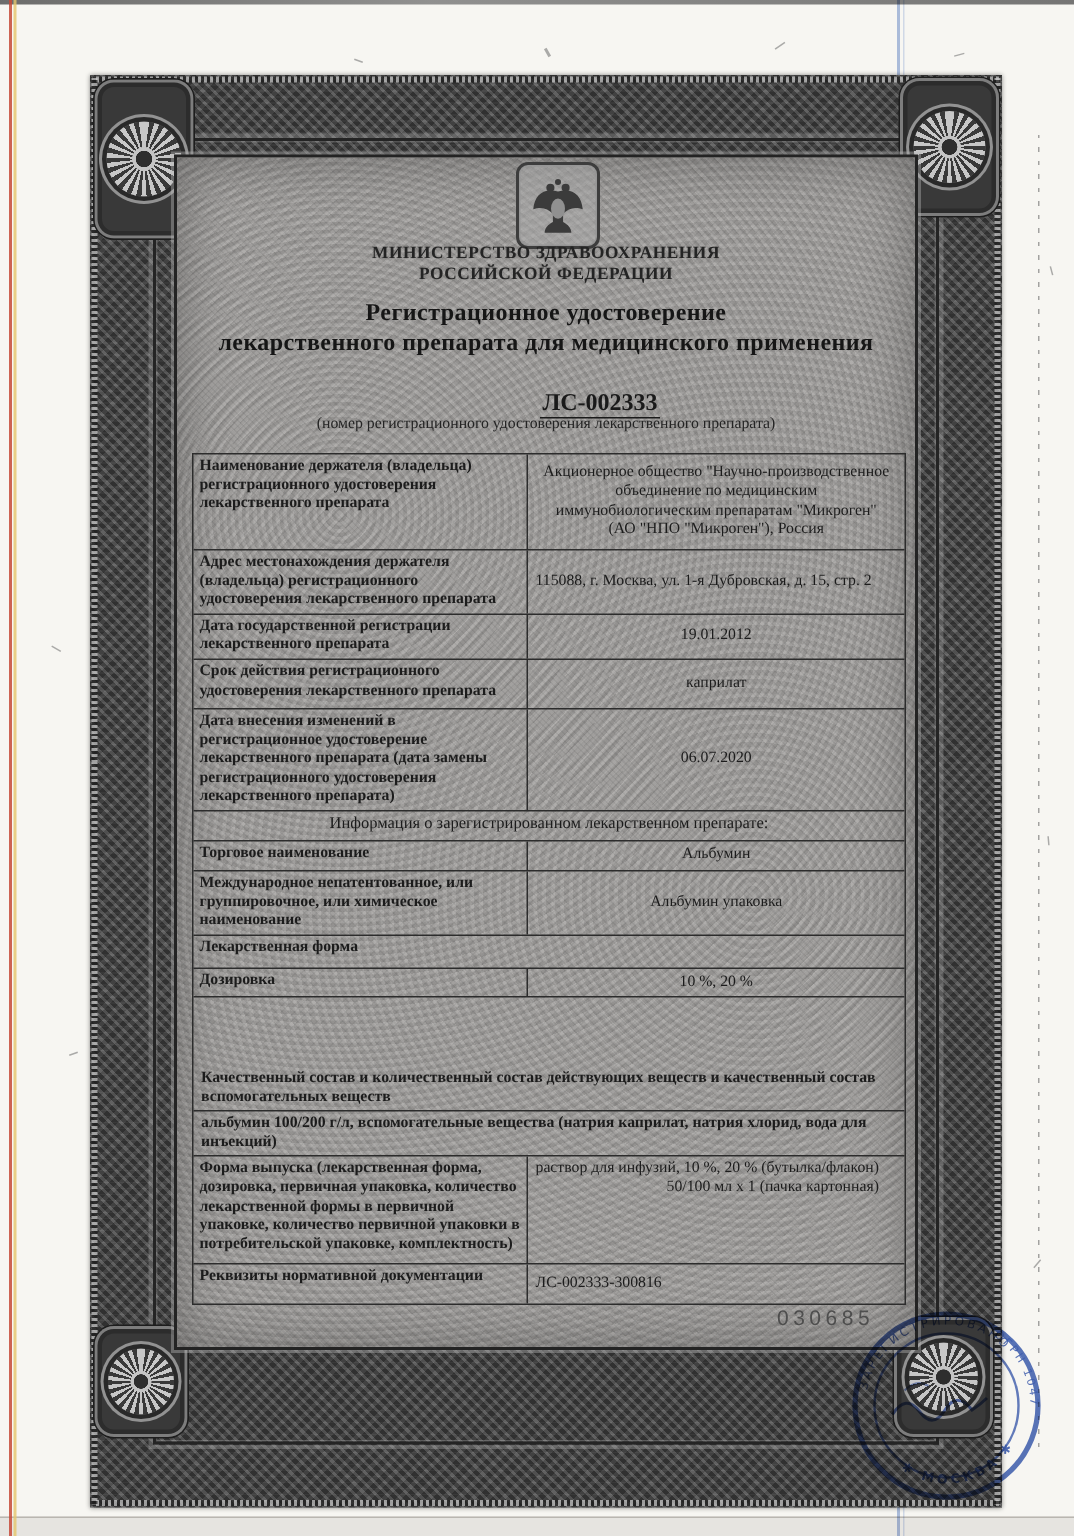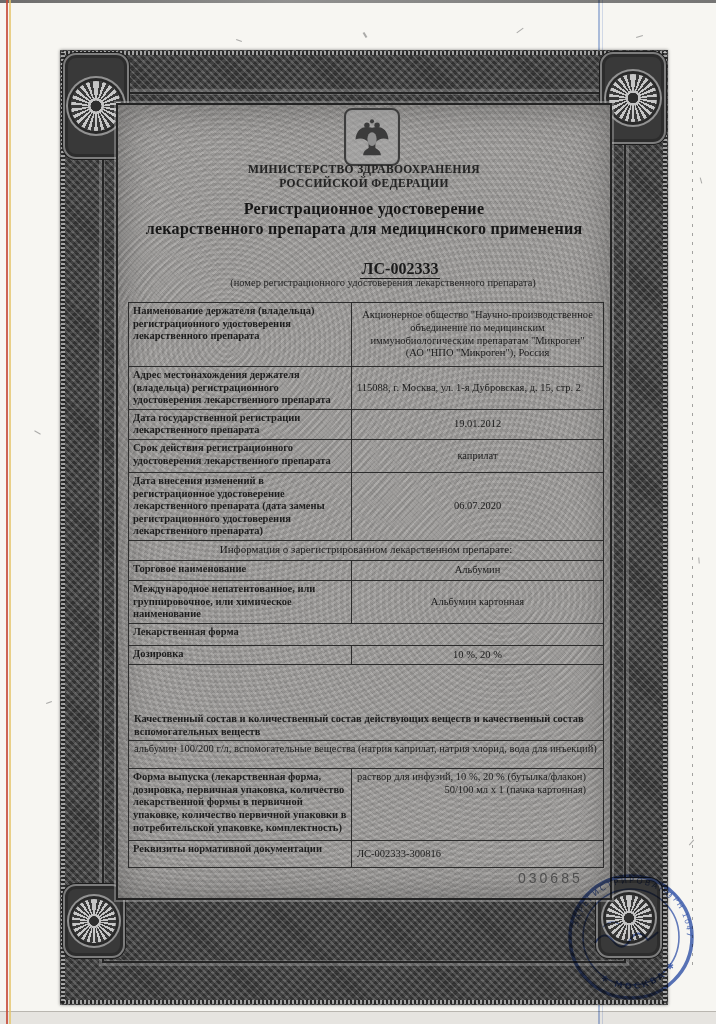--- a/index.html
+++ b/index.html
@@ -62,33 +62,33 @@
 
   .ministry{position:absolute;left:0;top:58px;width:100%;text-align:center;
     font-size:11.5px;line-height:13.5px;letter-spacing:.4px;color:#242424;font-weight:bold;
     text-shadow:0 0 1px rgba(40,40,40,.25);}
   .doc-title{position:absolute;left:0;top:94px;width:100%;text-align:center;
     font-size:16px;line-height:20px;font-weight:bold;color:#161616;letter-spacing:.3px;}
   .reg-number{position:absolute;left:0;top:155px;width:100%;text-align:center;
     font-size:16px;font-weight:bold;color:#1a1a1a;margin-left:36px;}
   .reg-number span{border-bottom:1.5px solid #1a1a1a;padding:0 2px 1px;}
   .reg-caption{position:absolute;left:0;top:172px;width:100%;text-align:center;
-    font-size:10.5px;color:#242424;padding-left:19px;}
+    font-size:10.5px;color:#242424;}
 
   
   .rtable{position:absolute;left:10px;top:197px;width:474px;
     border:1.5px solid #2c2c2c;font-size:10.5px;line-height:1.2;}
   .trow{display:flex;border-top:1.5px solid #2c2c2c;box-sizing:border-box;}
   .trow:first-child{border-top:none;}
   .cl{width:222px;padding:2px 4px;font-weight:bold;box-sizing:border-box;}
   .cv{flex:1;padding:2px 5px;border-left:1.5px solid #2c2c2c;display:flex;
       align-items:center;justify-content:center;text-align:center;white-space:pre-line;box-sizing:border-box;}
   .cv.la{justify-content:flex-start;text-align:right;}
   .cv.ta{align-items:flex-start;}
-  .srow{flex:1;padding:2px 5px;box-sizing:border-box;white-space:pre-line;}
+  .srow{flex:1;padding:2px 5px;box-sizing:border-box;white-space:pre-line;font-weight:bold;}
   .srow.ctr{text-align:center;font-weight:normal;font-size:11px;}
   .srow.bold{font-weight:bold;margin-top:46px;}
   .h63{min-height:63px}.h38{min-height:38px}.h30{min-height:30px}.h33{min-height:33px}
   .h52{min-height:52px}.h20{min-height:20px}.h43{min-height:43px}.h22{min-height:22px}
   .h19{min-height:19px}.h28{min-height:28px}.h72{min-height:72px}.h27{min-height:27px}
 
   .serial{position:absolute;left:400px;top:765px;font-family:Liberation Sans, sans-serif;
     font-size:14px;letter-spacing:3px;color:#474747;opacity:.9;}
 
   
@@ -194,21 +194,21 @@
       </div>
       <div class="trow h20">
         <div class="srow ctr">Информация о зарегистрированном лекарственном препарате:</div>
       </div>
       <div class="trow h20">
         <div class="cl">Торговое наименование</div>
         <div class="cv">Альбумин</div>
       </div>
       <div class="trow h43">
         <div class="cl">Международное непатентованное, или группировочное, или химическое наименование</div>
-        <div class="cv">Альбумин картонная</div>
+        <div class="cv">Альбумин упаковка</div>
       </div>
       <div class="trow h22">
         <div class="cl">Лекарственная форма</div>
       </div>
       <div class="trow h19">
         <div class="cl">Дозировка</div>
         <div class="cv">10 %, 20 %</div>
       </div>
       <div class="trow h28">
         <div class="srow bold">Качественный состав и количественный состав действующих веществ и качественный состав вспомогательных веществ</div>

